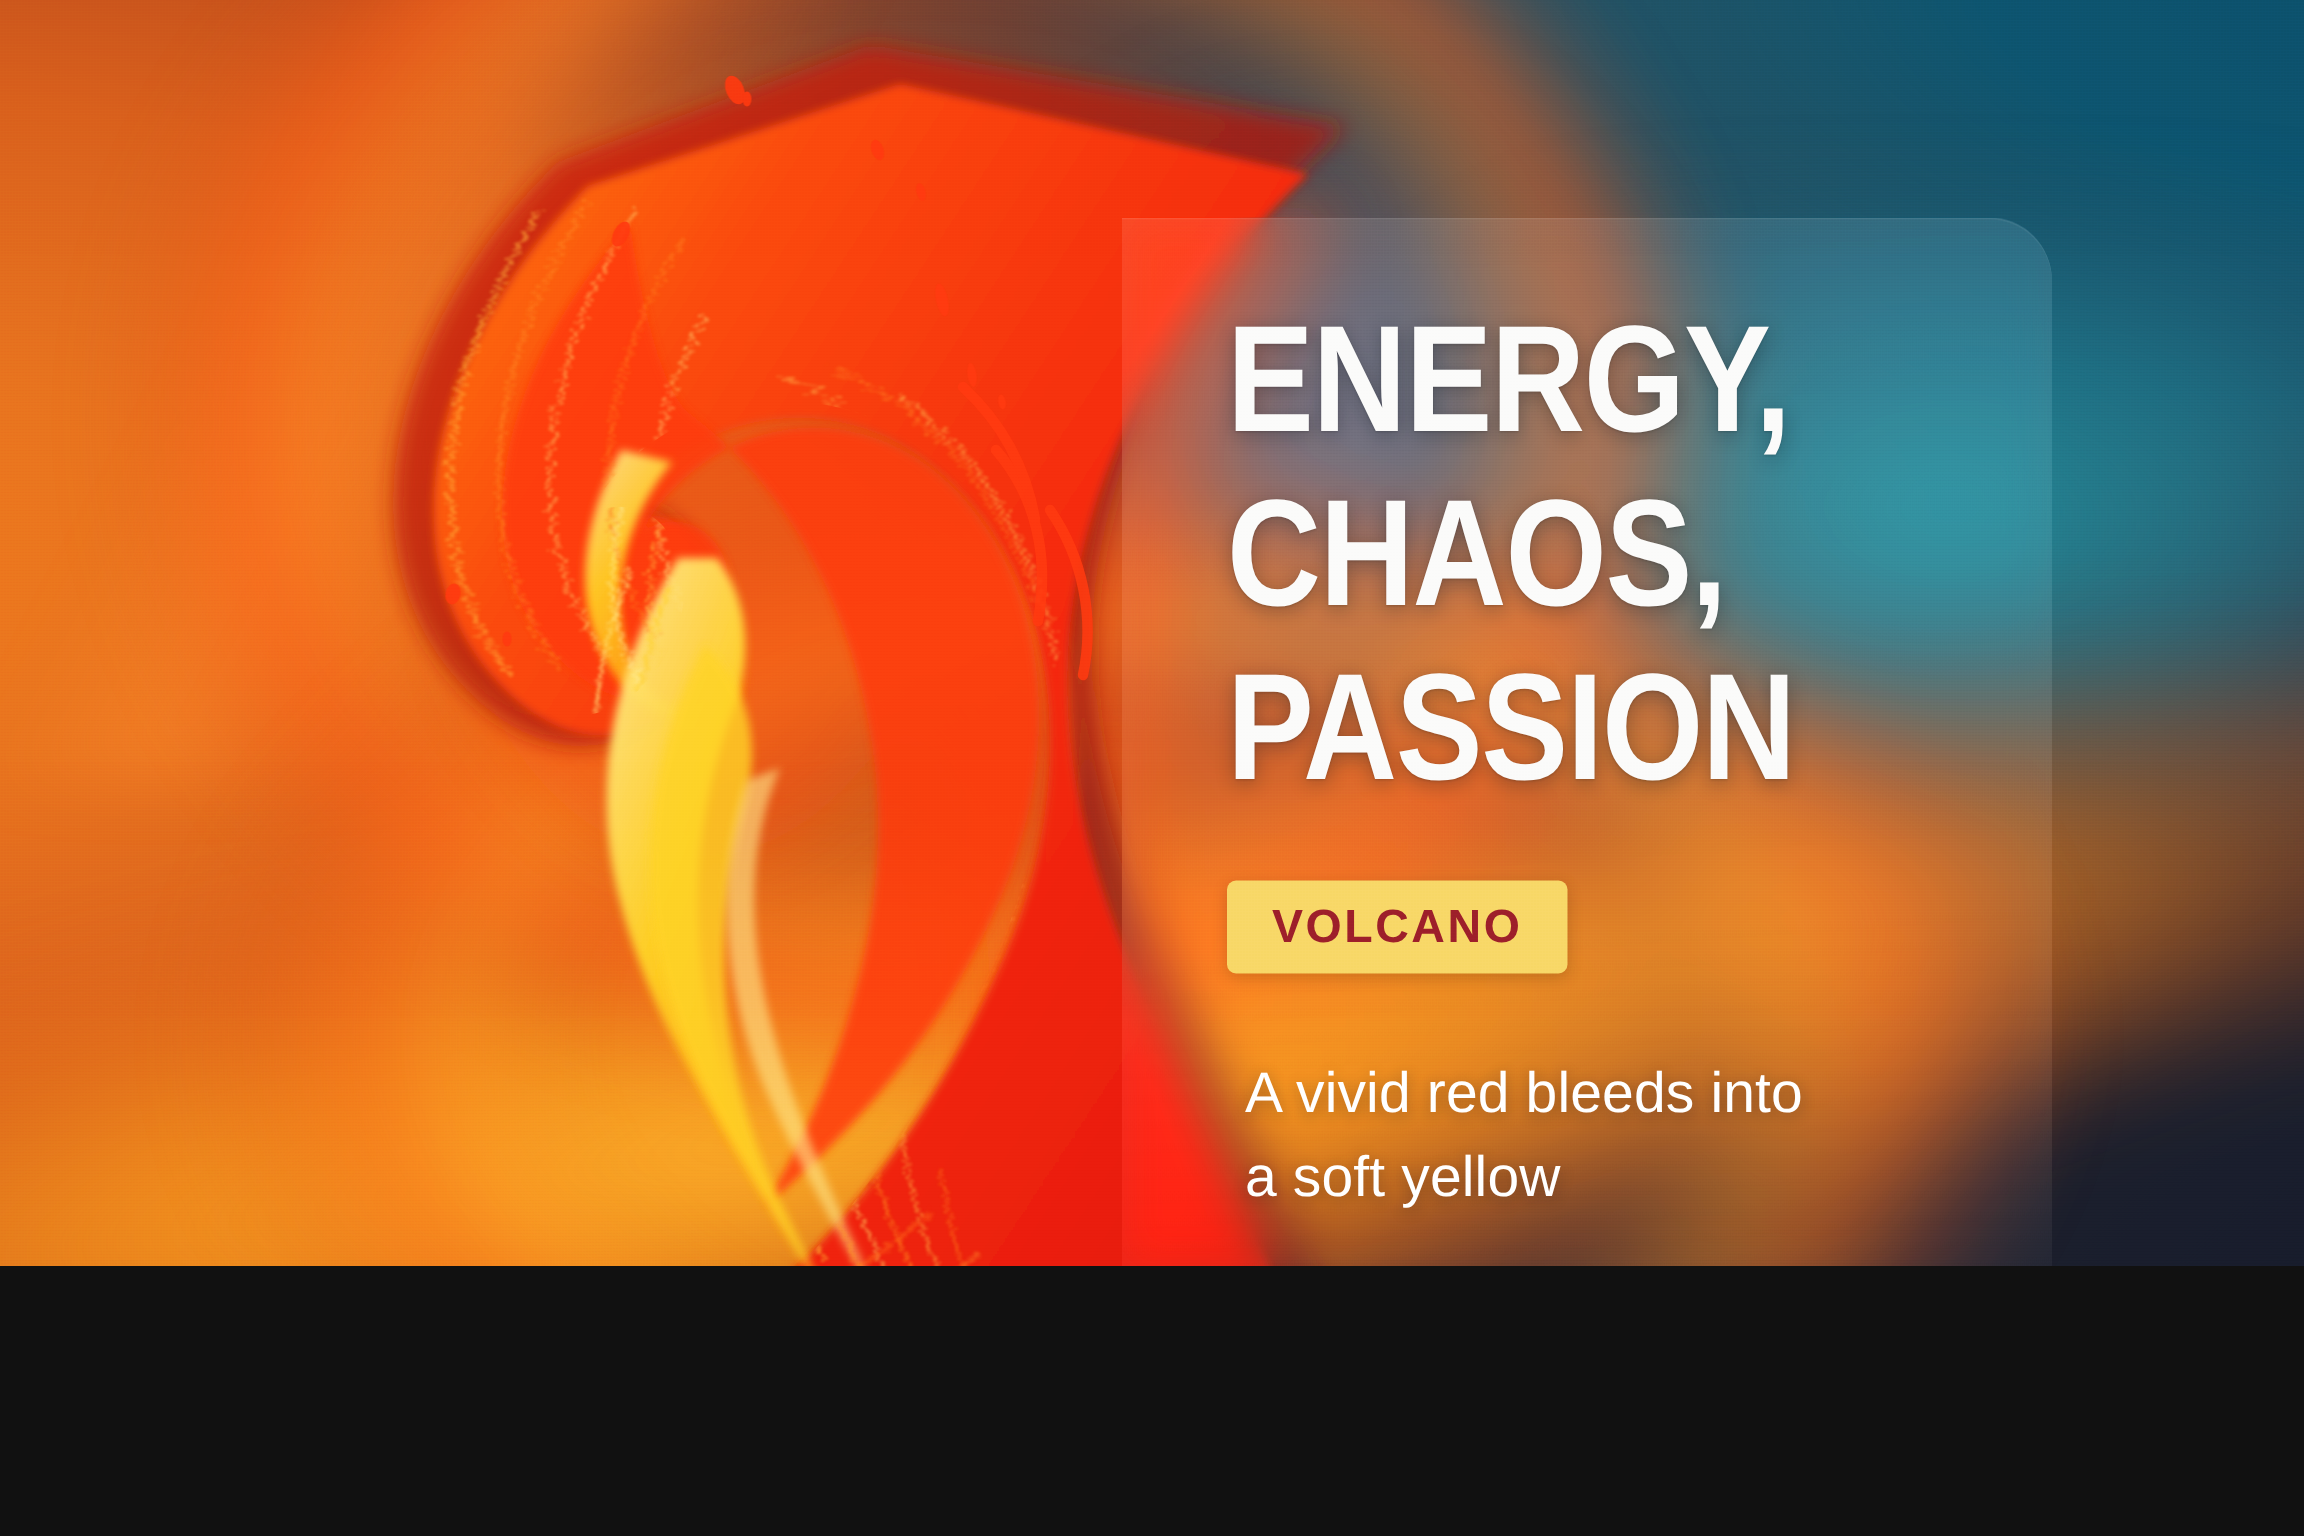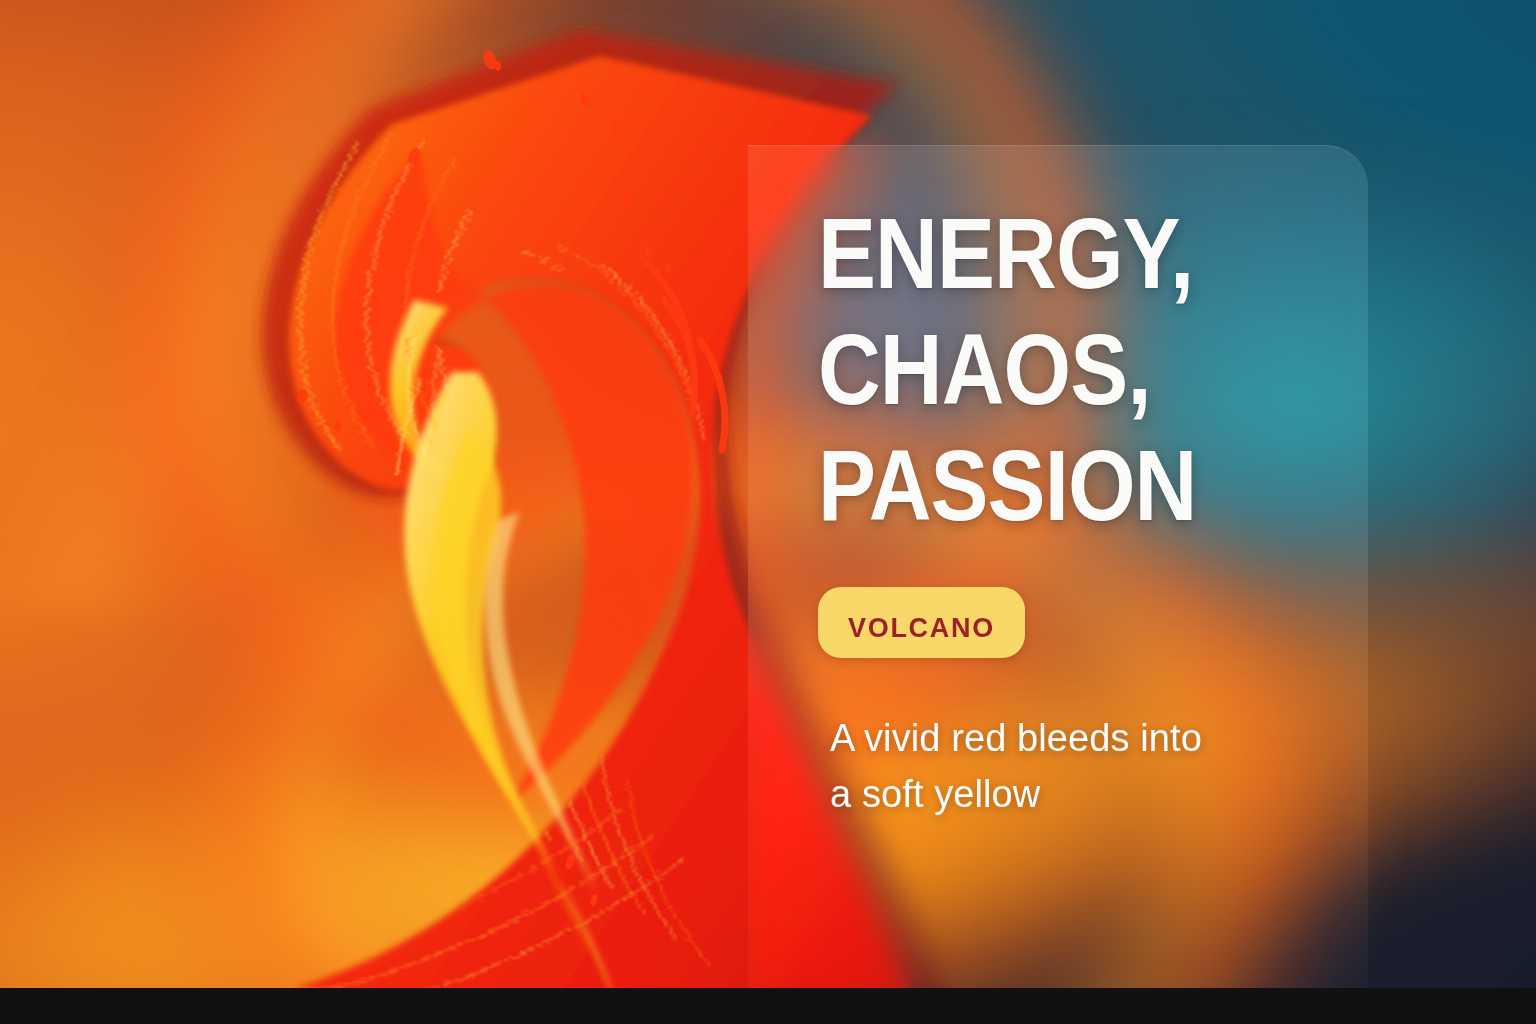--- a/index.html
+++ b/index.html
@@ -1,17 +1,17 @@
 <!DOCTYPE html>
 <html><head>
 <meta charset="utf-8">
 <style>
   html,body{margin:0;padding:0;background:#111;}
   .stage{
-    position:relative;width:1536px;height:988px;overflow:hidden;
+    position:relative;width:1536px;height:844px;overflow:hidden;
     font-family:"Liberation Sans","DejaVu Sans",sans-serif;
     background:#14532d;
   }
 
   
   .bg{position:absolute;inset:0;overflow:hidden;}
   .bg-base{
     position:absolute;inset:-5%;
     background:
       radial-gradient(120% 95% at 104% 2%,  #0b4f6b 0%, #0d5570 18%, rgba(16,84,110,0.85) 34%, rgba(24,60,82,0.45) 50%, rgba(30,40,60,0.0) 68%),
@@ -93,25 +93,25 @@
     letter-spacing:-1px;
     color:#fbfbfa;
     text-shadow:0 3px 14px rgba(10,20,30,0.30), 0 1px 2px rgba(0,0,0,0.18);
     transform:scaleX(0.86);
     transform-origin:left top;
     white-space:pre;
   }
   .badge-row{margin-top:44px;}
   .badge{
     display:inline-block;
-    padding:28px 30px 16px 30px;
-    border-radius:23px;
+    padding:15px 30px 16px 30px;
+    border-radius:6px;
     background:#f8d868;
     color:#9e1f2a;
-    font-size:27px;
+    font-size:31px;
     font-weight:700;
     letter-spacing:1.7px;
     line-height:1;
     box-shadow:0 3px 10px rgba(60,30,0,0.20);
   }
   .desc{
     margin:52px 0 0 12px;
     font-size:38px;
     line-height:56px;
     font-weight:400;

